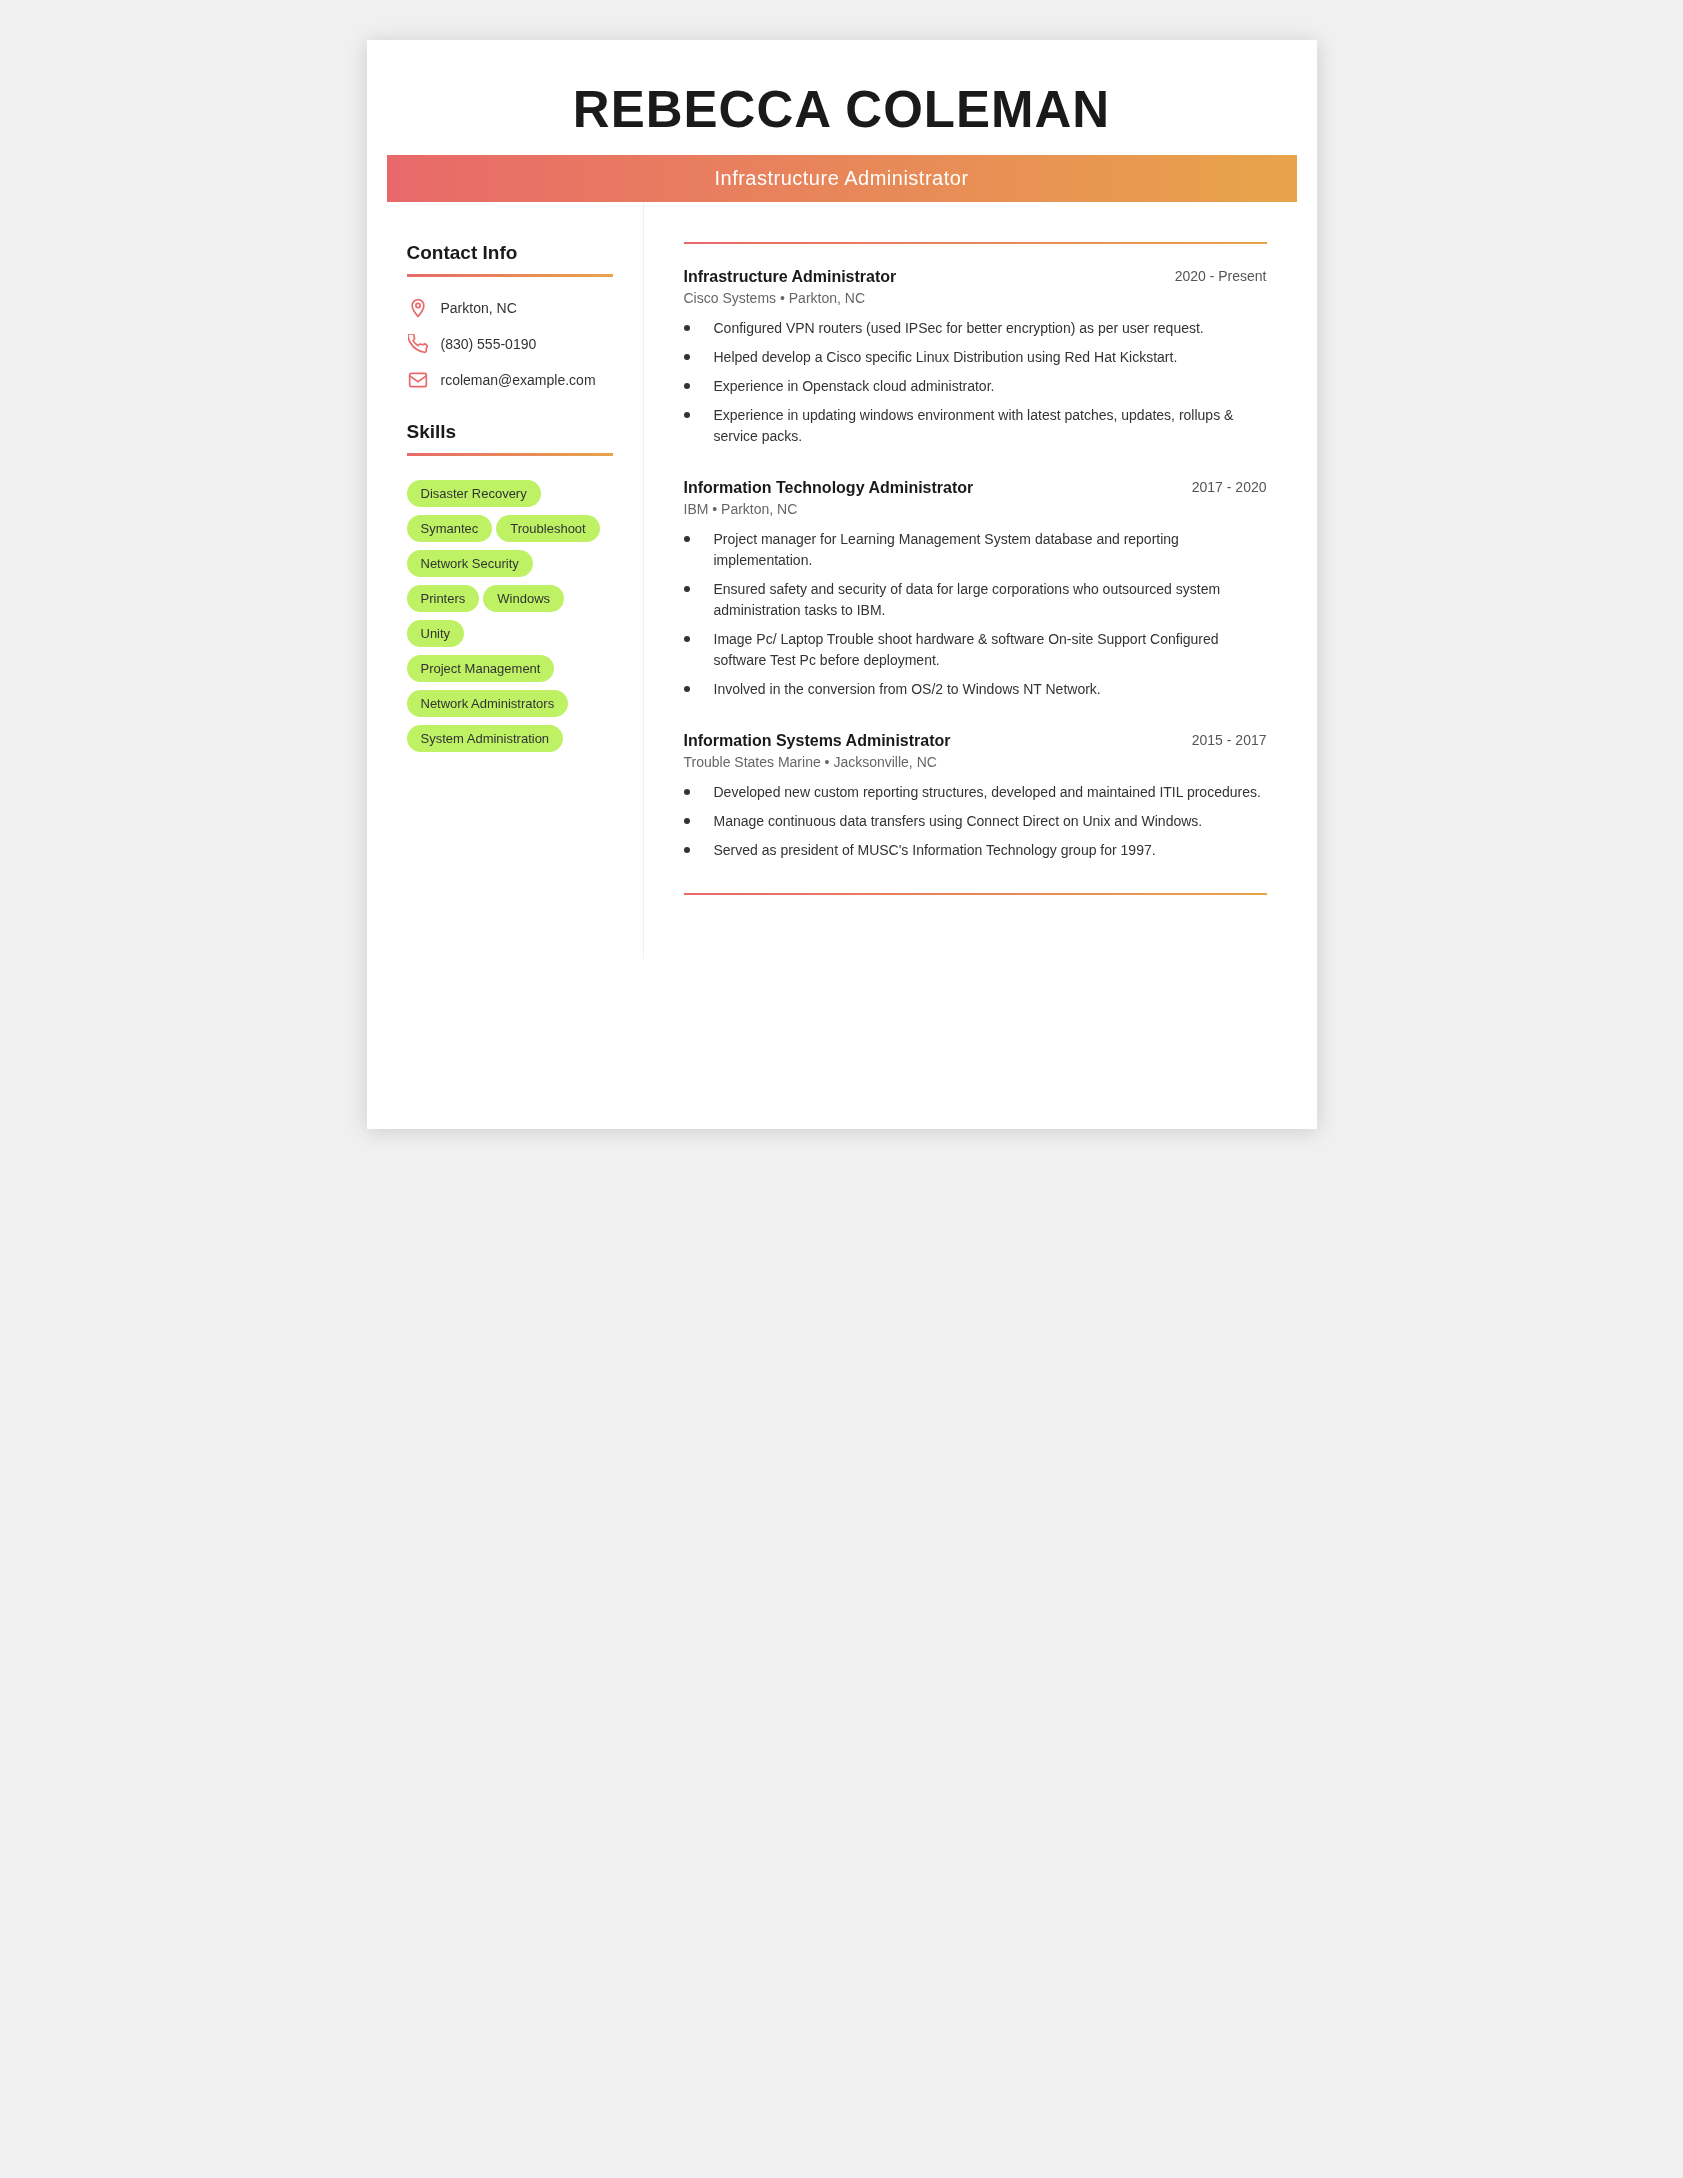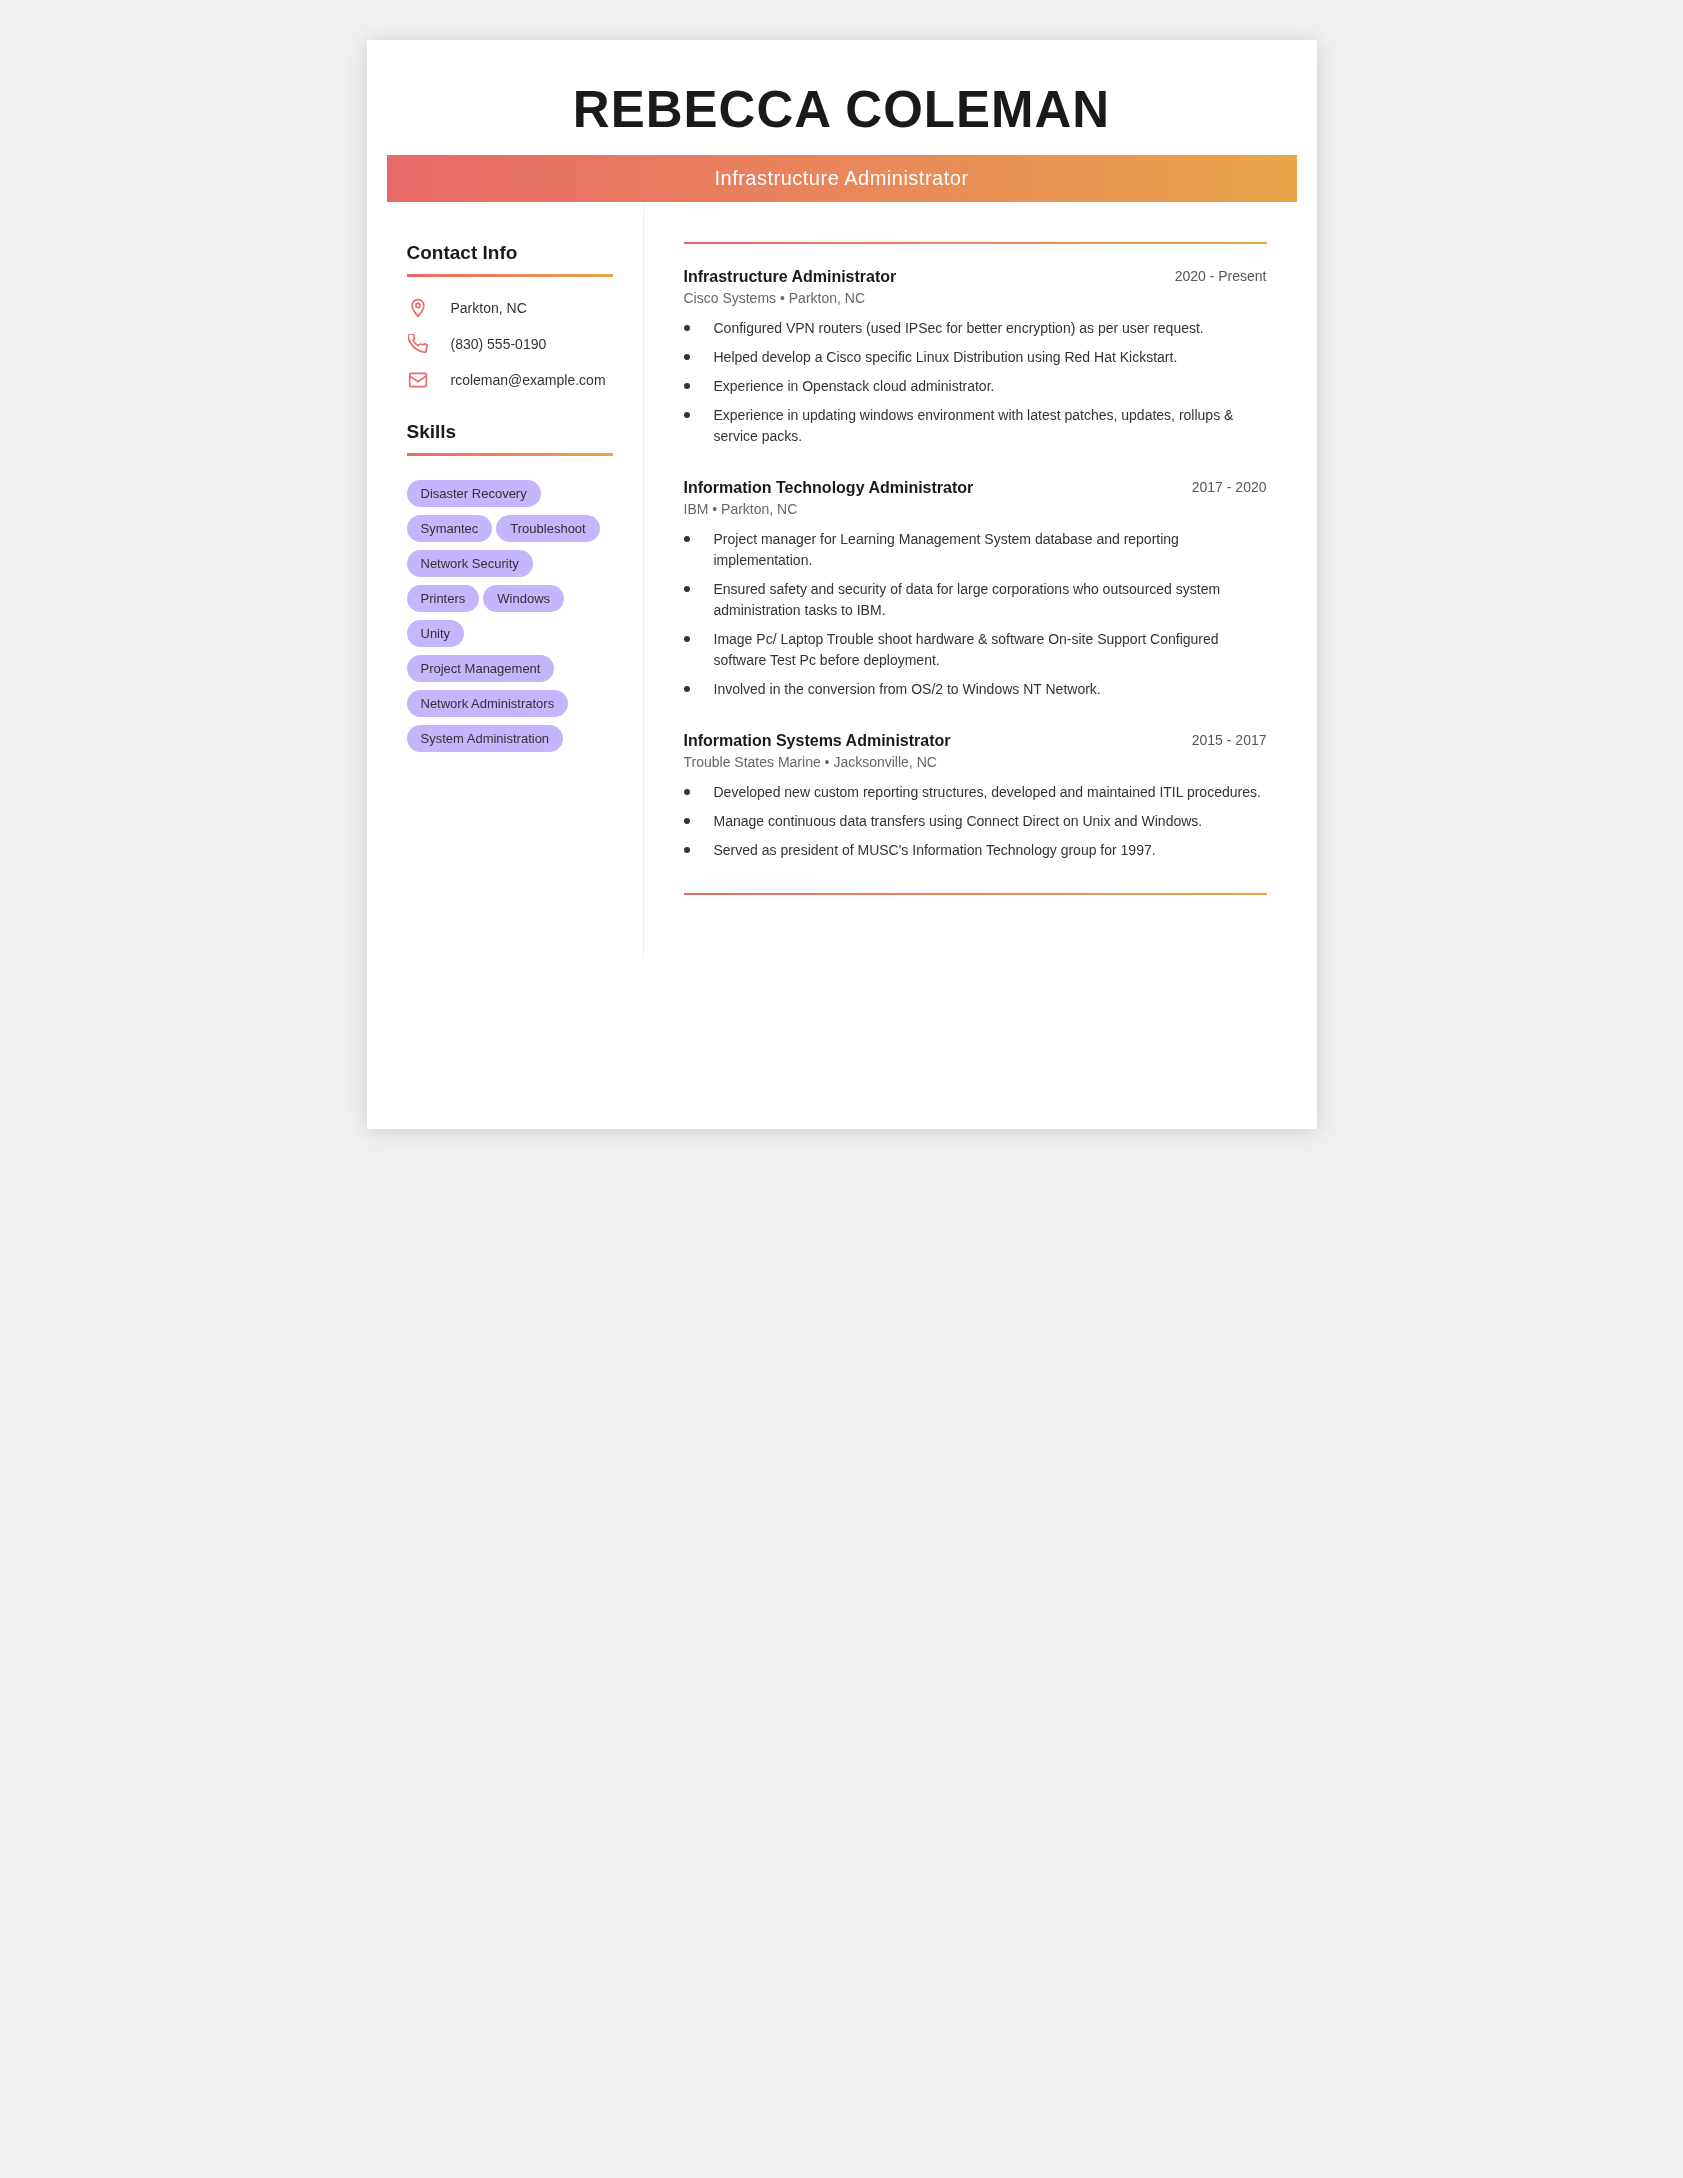--- a/index.html
+++ b/index.html
@@ -70,21 +70,21 @@
     .sidebar-divider {
       height: 3px;
       background: linear-gradient(to right, #e8696a, #e8a44a);
       margin-bottom: 20px;
       width: 100%;
     }
 
     .contact-item {
       display: flex;
       align-items: center;
-      gap: 22px;
+      gap: 12px;
       margin-bottom: 14px;
     }
 
     .contact-icon {
       width: 22px;
       height: 22px;
       display: flex;
       align-items: center;
       justify-content: center;
       color: #e8696a;
@@ -96,21 +96,21 @@
       font-size: 14px;
       color: #333;
     }
 
     .skills-section {
       margin-top: 30px;
     }
 
     .skill-tag {
       display: inline-block;
-      background: #c4b5fd;
+      background: #bef264;
       border-radius: 20px;
       padding: 6px 14px;
       font-size: 13px;
       color: #333;
       margin: 4px 4px 4px 0;
     }
 
     
     .right-content {
       flex: 1;

